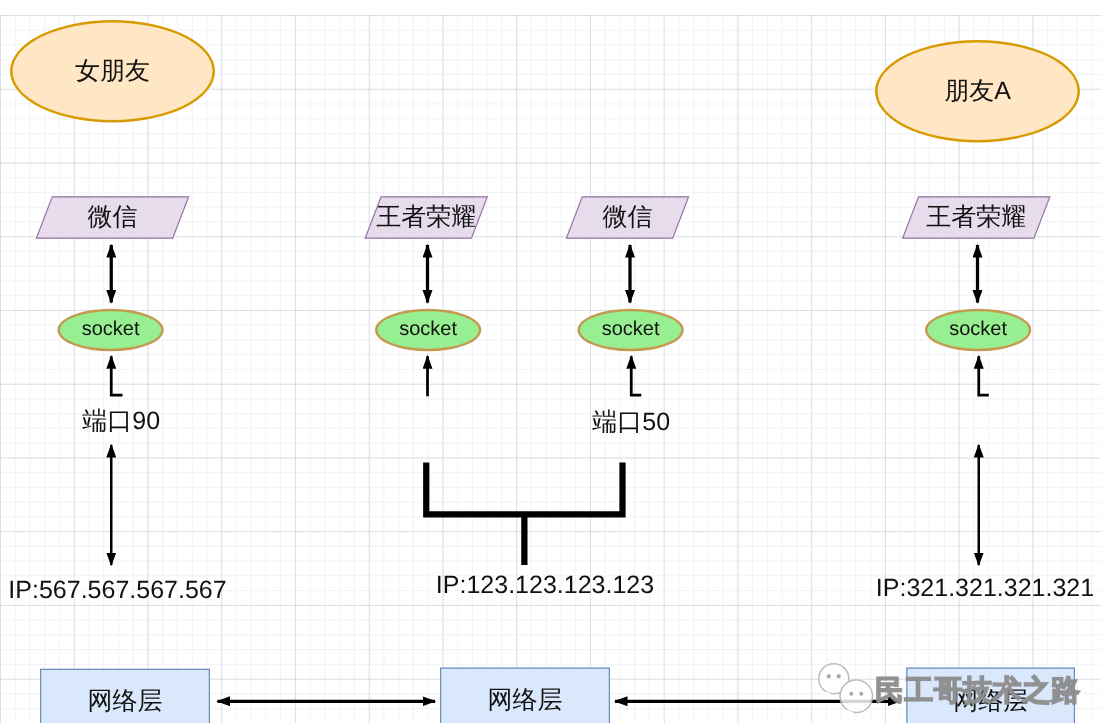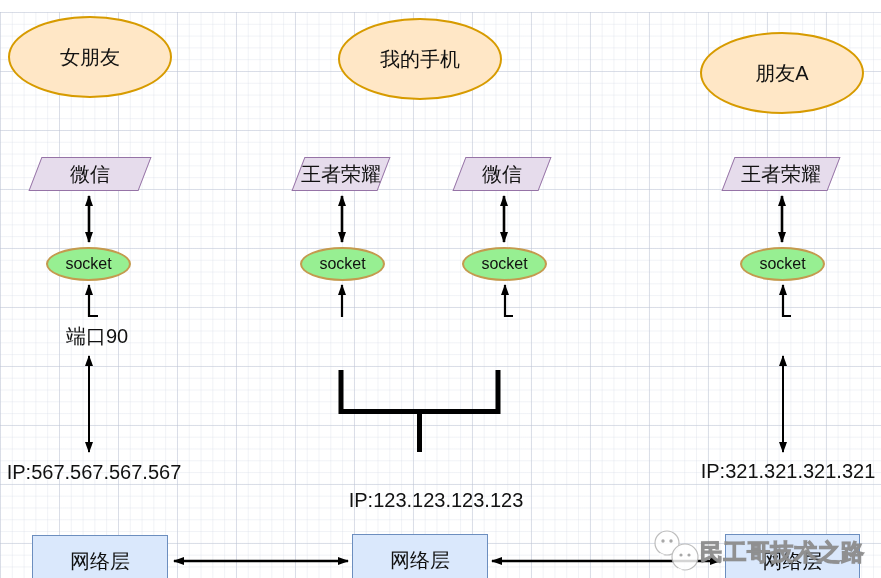--- a/index.html
+++ b/index.html
@@ -39,21 +39,21 @@
   #app4{left:719px;top:145px;width:124px;height:34px;}
   #sock1{left:46px;top:235px;width:85px;height:34px;}
   #sock2{left:300px;top:235px;width:85px;height:34px;}
   #sock3{left:462px;top:235px;width:85px;height:34px;}
   #sock4{left:740px;top:235px;width:85px;height:34px;}
   #port1{left:37px;top:311px;width:120px;}
   #port2{left:282px;top:312px;width:120px;}
   #port3{left:445px;top:312px;width:120px;}
   #port4{left:727px;top:312px;width:120px;}
   #ip1{left:-6px;top:449px;width:200px;}
-  #ip2{left:336px;top:477px;width:200px;}
+  #ip2{left:336px;top:445px;width:200px;}
   #ip3{left:688px;top:448px;width:200px;}
   #net1{left:32px;top:523px;width:136px;height:52px;}
   #net2{left:352px;top:522px;width:136px;height:52px;}
   #net3{left:725px;top:522px;width:135px;height:54px;}
   #wmicon{position:absolute;left:648px;top:512px;z-index:5;}
   #wmtext{position:absolute;left:700px;top:525px;z-index:5;
           font-size:23px;font-weight:bold;letter-spacing:0.5px;
           color:rgba(255,255,255,0.62);
           -webkit-text-stroke:1.1px rgba(130,130,130,0.85);
           text-shadow:0 0 1px rgba(120,120,120,0.6);}
@@ -87,23 +87,20 @@
       <path d="M 419.5 399.5 V 440" stroke-width="5"></path>
 
       <path d="M 174 549 H 348" stroke-width="2.6" marker-start="url(#ah)" marker-end="url(#ah)"></path>
       <path d="M 492 549 H 720" stroke-width="2.6" marker-start="url(#ah)" marker-end="url(#ah)"></path>
     </g>
   </svg>
 
   <div class="node ellipse" id="dev1">
     <span>女朋友</span>
   </div>
-  <div class="node ellipse" id="dev2">
-    <span>我的手机</span>
-  </div>
   <div class="node ellipse" id="dev3">
     <span>朋友A</span>
   </div>
 
   <div class="node para" id="app1">
     <span>微信</span>
   </div>
   <div class="node para" id="app2">
     <span>王者荣耀</span>
   </div>
@@ -121,20 +118,21 @@
     <span>socket</span>
   </div>
   <div class="node sock" id="sock3">
     <span>socket</span>
   </div>
   <div class="node sock" id="sock4">
     <span>socket</span>
   </div>
 
   <div class="txt" id="port1">端口90</div>
+  <div class="txt" id="port3">端口50</div>
 
   <div class="txt" id="ip1">IP:567.567.567.567</div>
   <div class="txt" id="ip2">IP:123.123.123.123</div>
   <div class="txt" id="ip3">IP:321.321.321.321</div>
 
   <div class="node netbox" id="net1">
     <span>网络层</span>
   </div>
   <div class="node netbox" id="net2">
     <span>网络层</span>

